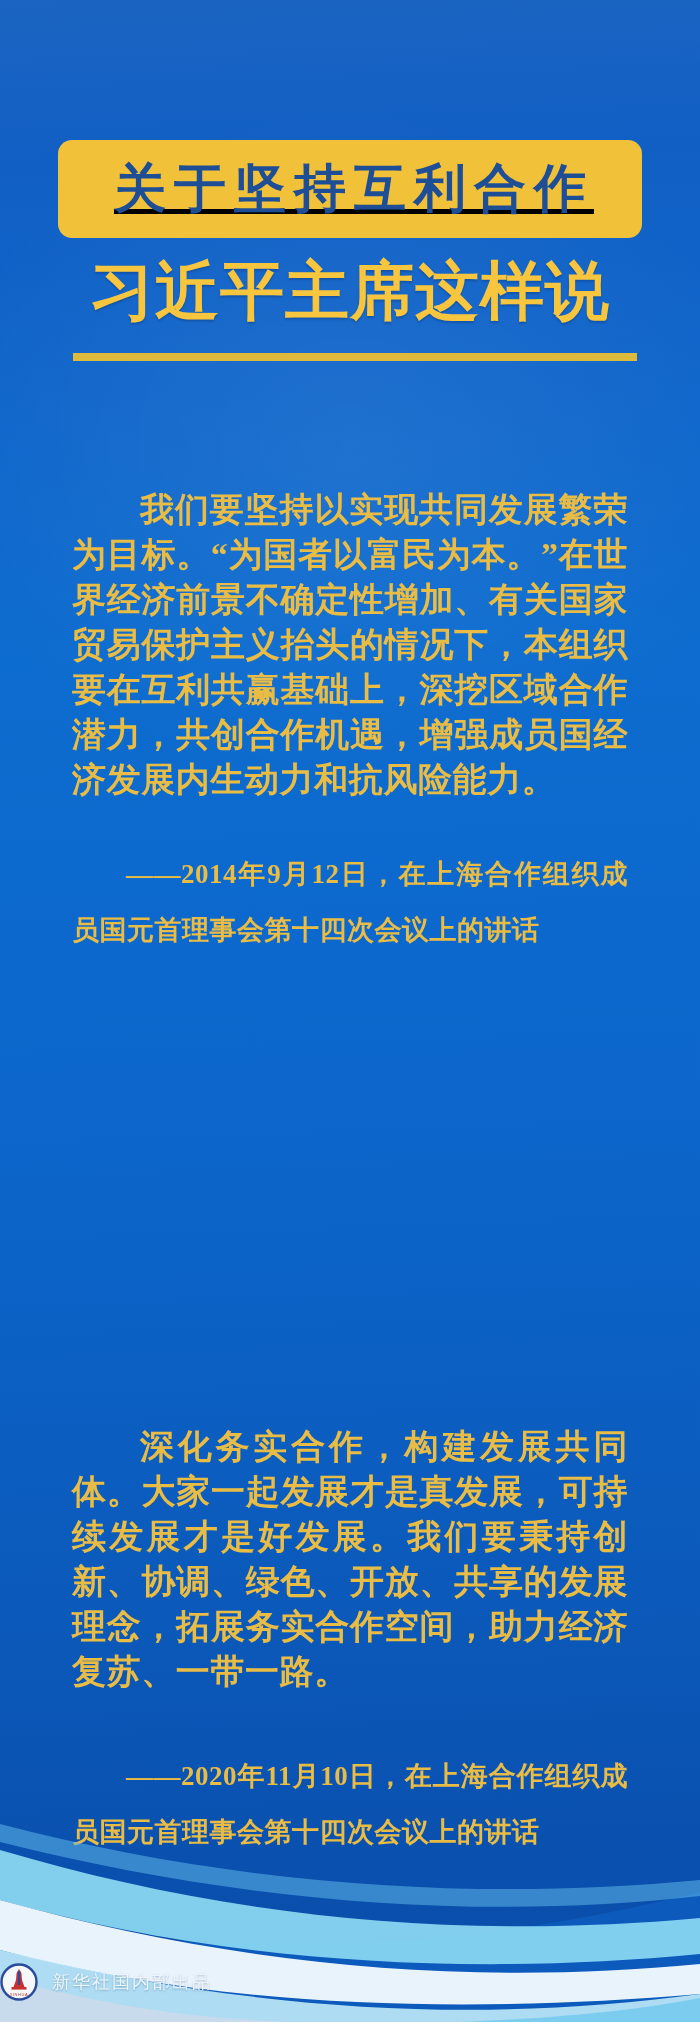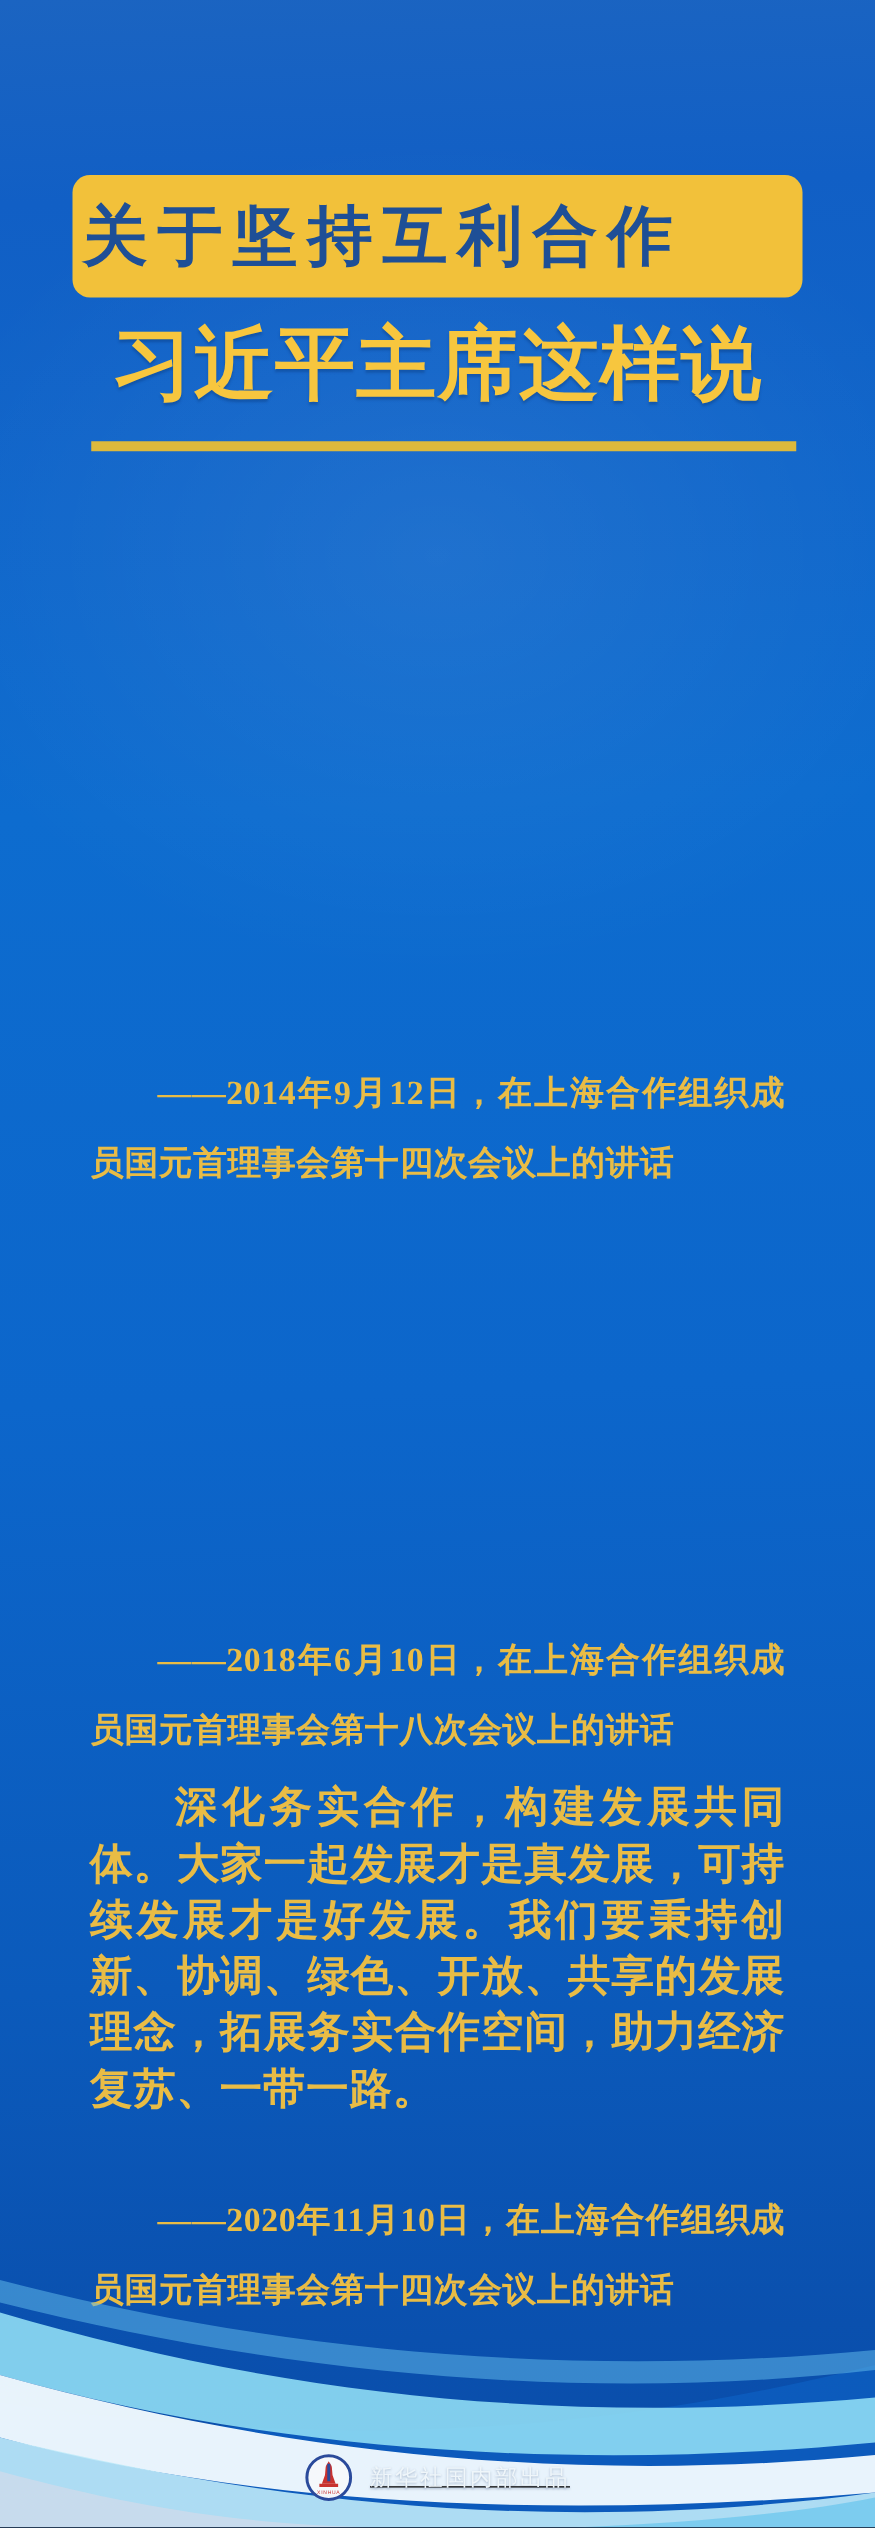--- a/index.html
+++ b/index.html
@@ -19,21 +19,21 @@
     font-family:"Liberation Serif","DejaVu Serif",serif;
   }
   .glow{
     position:absolute;left:0;top:0;width:100%;height:100%;
     background:radial-gradient(ellipse 620px 480px at 50% 22%, rgba(255,255,255,0.07), rgba(255,255,255,0) 70%);
     pointer-events:none;
   }
   .banner{
     position:absolute;left:58px;top:140px;width:584px;height:98px;
     background:#f2c13a;border-radius:14px;
-    display:flex;align-items:center;
+    display:flex;align-items:center;justify-content:center;text-decoration:underline;
   }
   .banner-text{
     font-size:52px;font-weight:bold;color:#1e4f96;
     letter-spacing:8px;text-indent:8px;white-space:nowrap;
   }
   .main-title{
     position:absolute;left:0;top:248px;width:700px;
     text-align:center;
     font-size:64px;font-weight:bold;color:#f7c63e;
     letter-spacing:1px;white-space:nowrap;
@@ -64,21 +64,21 @@
   .q2t{top:982px}
   .q2a{top:1300px}
   .q3t{top:1424px}
   .q3a{top:1748px}
   .waves{
     position:absolute;left:0;bottom:0;width:700px;height:250px;
     display:block;
   }
   .footer{
     position:absolute;left:0;top:1958px;width:700px;height:48px;
-    display:flex;align-items:center;justify-content:center;gap:14px;text-decoration:underline;
+    display:flex;align-items:center;gap:14px;
   }
   .footer-credit{
     font-family:"Liberation Sans","DejaVu Sans",sans-serif;
     font-size:18px;color:#eff6fa;letter-spacing:2px;
     text-shadow:0 1px 2px rgba(10,40,90,0.3);
   }
   .logo{display:block;}
 </style>
 </head>
 <body>
@@ -87,23 +87,23 @@
   <div class="glow"></div>
 
   <div class="banner">
     <span class="banner-text">关于坚持互利合作</span>
   </div>
 
   <div class="main-title">习近平主席这样说</div>
 
   <div class="divider"></div>
 
+  <p class="quote-text q1t">我们要坚持以实现共同发展繁荣为目标。“为国者以富民为本。”在世界经济前景不确定性增加、有关国家贸易保护主义抬头的情况下，本组织要在互利共赢基础上，深挖区域合作潜力，共创合作机遇，增强成员国经济发展内生动力和抗风险能力。</p>
   <p class="quote-attr q1a">——2014年9月12日，在上海合作组织成员国元首理事会第十四次会议上的讲话</p>
 
-  <p class="quote-attr q2a">——2018年6月10日，在上海合作组织成员国元首理事会第十八次会议上的讲话</p>
 
   <p class="quote-text q3t">深化务实合作，构建发展共同体。大家一起发展才是真发展，可持续发展才是好发展。我们要秉持创新、协调、绿色、开放、共享的发展理念，拓展务实合作空间，助力经济复苏、一带一路。</p>
   <p class="quote-attr q3a">——2020年11月10日，在上海合作组织成员国元首理事会第十四次会议上的讲话</p>
 
   <svg class="waves" viewBox="0 0 700 250" preserveAspectRatio="none" xmlns="http://www.w3.org/2000/svg">
     <path d="M0,250 L700,250 L700,120 C520,165 300,195 0,150 Z" fill="#0c5cbe" opacity="0.9"></path>
     <path d="M0,52 C230,112 470,130 700,108 L700,124 C470,150 230,128 0,70 Z" fill="#5fb6e8" opacity="0.55"></path>
     <path d="M0,78 C210,140 440,170 700,146 L700,182 C430,208 190,182 0,128 Z" fill="#8edcf4" opacity="0.9"></path>
     <path d="M0,128 C230,192 460,215 700,192 L700,222 C440,244 200,232 0,178 Z" fill="#f4fcff" opacity="0.95"></path>
     <path d="M0,178 C250,240 480,252 700,222 L700,250 L0,250 Z" fill="#bfeaf8" opacity="0.9"></path>

